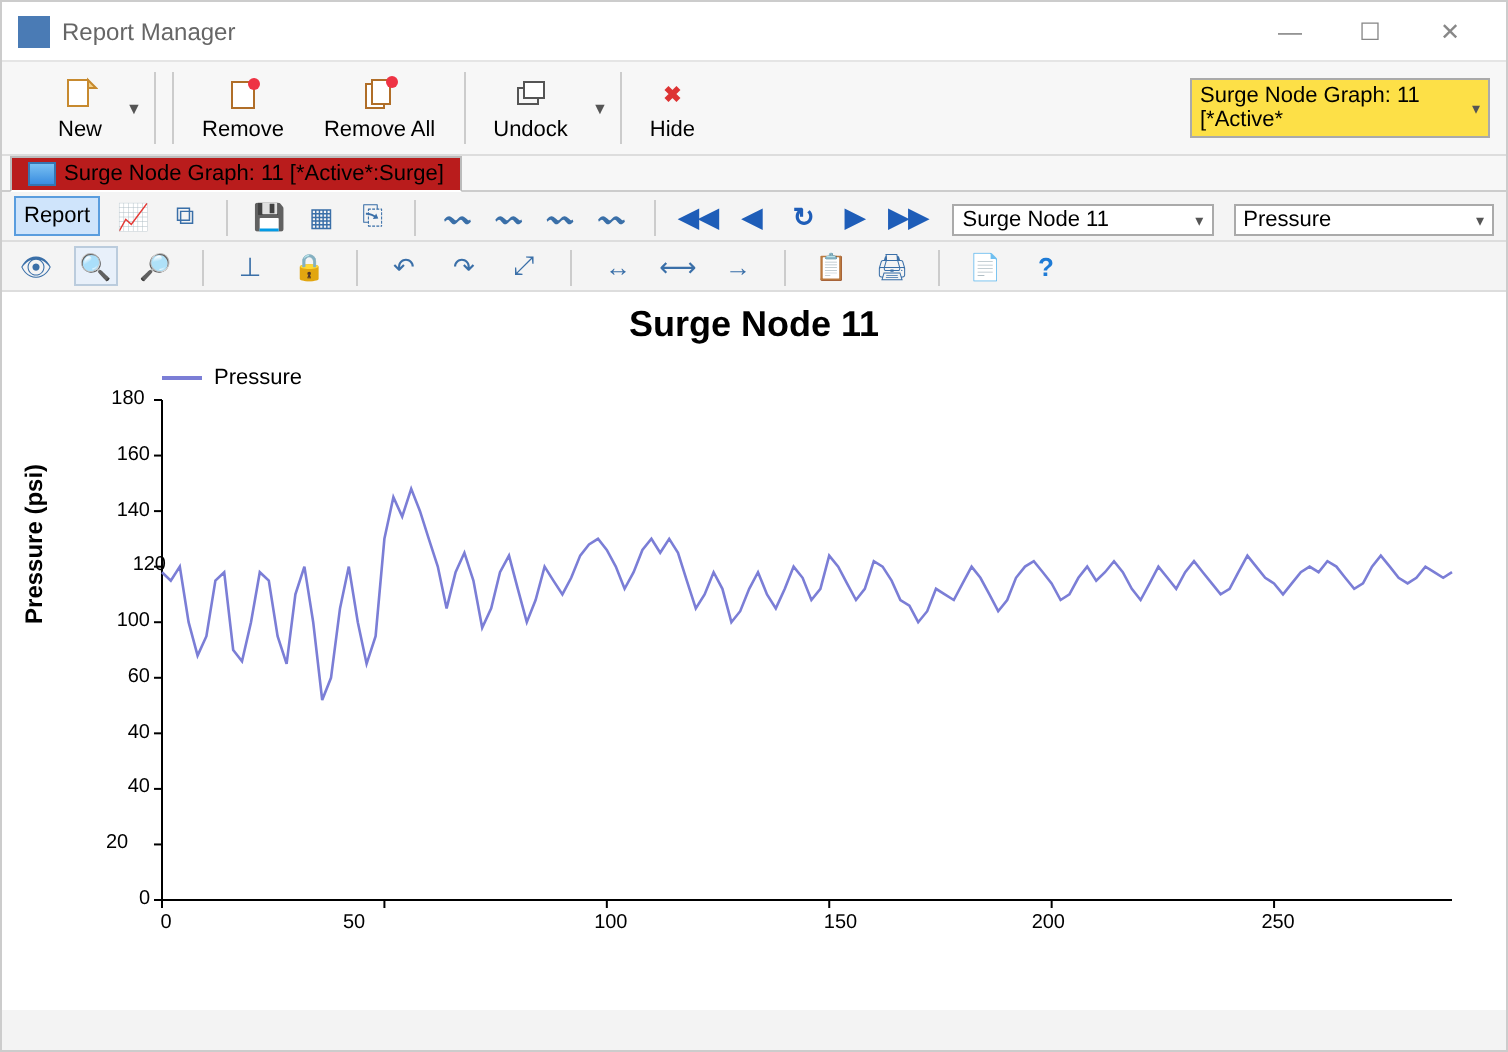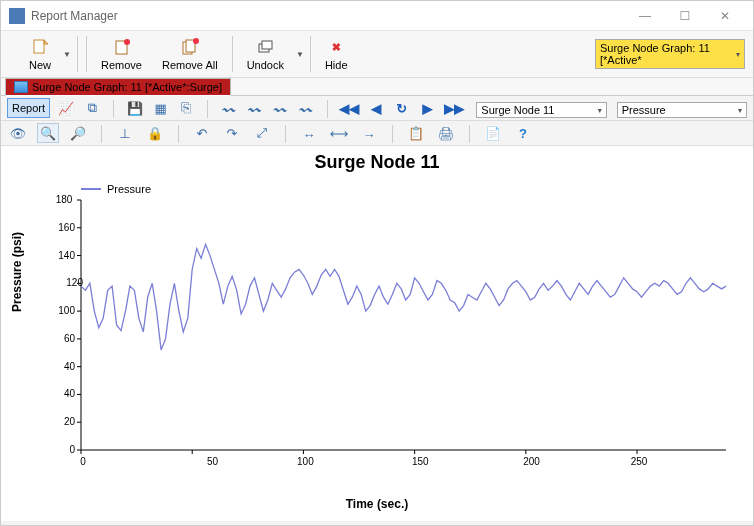--- a/index.html
+++ b/index.html
@@ -376,33 +376,32 @@
         <line x1="20" y1="255" x2="20" y2="259" stroke="#000"></line>
         <line x1="131.20689655172413" y1="255" x2="131.20689655172413" y2="259" stroke="#000"></line>
         <line x1="242.41379310344828" y1="255" x2="242.41379310344828" y2="259" stroke="#000"></line>
         <line x1="353.62068965517244" y1="255" x2="353.62068965517244" y2="259" stroke="#000"></line>
         <line x1="464.82758620689657" y1="255" x2="464.82758620689657" y2="259" stroke="#000"></line>
         <line x1="576.0344827586207" y1="255" x2="576.0344827586207" y2="259" stroke="#000"></line>
         <path d="M20.0 91.1 L24.4 95.3 L28.9 88.3 L33.3 116.1 L37.8 132.8 L42.2 123.1 L46.7 95.3 L51.1 91.1 L55.6 130.0 L60.0 135.6 L64.5 116.1 L68.9 91.1 L73.4 95.3 L77.8 123.1 L82.3 136.9 L86.7 102.2 L91.2 88.3 L95.6 116.1 L100.1 155.0 L104.5 143.9 L109.0 109.2 L113.4 88.3 L117.9 116.1 L122.3 136.9 L126.8 123.1 L131.2 74.4 L135.7 53.6 L140.1 63.3 L144.6 49.4 L149.0 60.6 L153.4 74.4 L157.9 88.3 L162.3 109.2 L166.8 91.1 L171.2 81.4 L175.7 95.3 L180.1 118.9 L184.6 109.2 L189.0 91.1 L193.5 82.8 L197.9 99.4 L202.4 116.1 L206.8 105.0 L211.3 88.3 L215.7 95.3 L220.2 102.2 L224.6 93.9 L229.1 82.8 L233.5 77.2 L238.0 74.4 L242.4 80.0 L246.9 88.3 L251.3 99.4 L255.8 91.1 L260.2 80.0 L264.7 74.4 L269.1 81.4 L273.6 74.4 L278.0 81.4 L282.4 95.3 L286.9 109.2 L291.3 102.2 L295.8 91.1 L300.2 99.4 L304.7 116.1 L309.1 110.6 L313.6 99.4 L318.0 91.1 L322.5 102.2 L326.9 109.2 L331.4 99.4 L335.8 88.3 L340.3 93.9 L344.7 105.0 L349.2 99.4 L353.6 82.8 L358.1 88.3 L362.5 96.7 L367.0 105.0 L371.4 99.4 L375.9 85.6 L380.3 88.3 L384.8 95.3 L389.2 105.0 L393.7 107.8 L398.1 116.1 L402.6 110.6 L407.0 99.4 L411.4 102.2 L415.9 105.0 L420.3 96.7 L424.8 88.3 L429.2 93.9 L433.7 102.2 L438.1 110.6 L442.6 105.0 L447.0 93.9 L451.5 88.3 L455.9 85.6 L460.4 91.1 L464.8 96.7 L469.3 105.0 L473.7 102.2 L478.2 93.9 L482.6 88.3 L487.1 95.3 L491.5 91.1 L496.0 85.6 L500.4 91.1 L504.9 99.4 L509.3 105.0 L513.8 96.7 L518.2 88.3 L522.7 93.9 L527.1 99.4 L531.6 91.1 L536.0 85.6 L540.4 91.1 L544.9 96.7 L549.3 102.2 L553.8 99.4 L558.2 91.1 L562.7 82.8 L567.1 88.3 L571.6 93.9 L576.0 96.7 L580.5 102.2 L584.9 96.7 L589.4 91.1 L593.8 88.3 L598.3 91.1 L602.7 85.6 L607.2 88.3 L611.6 93.9 L616.1 99.4 L620.5 96.7 L625.0 88.3 L629.4 82.8 L633.9 88.3 L638.3 93.9 L642.8 96.7 L647.2 93.9 L651.7 88.3 L656.1 91.1 L660.6 93.9 L665.0 91.1 " fill="none" stroke="#7b7ed6" stroke-width="1.3"></path>
       </svg>
     <div id="yticks">
         <div class="ytick" style="right: 686px; left: 22px; top: 249px; width: 22px; text-align: right;">0</div>
-        <div class="ytick" style="right: 686px; left: 22px; top: 221.222px; width: 22px; text-align: right;">20</div>
+        <div class="ytick" style="right: 686px; left: 22px; top: 221.222px; width: 22px; ">20</div>
         <div class="ytick" style="right: 656px; left: 22px; top: 193.444px; width: 22px; text-align: right;">40</div>
         <div class="ytick" style="right: 686px; left: 22px; top: 165.667px; width: 22px; text-align: right;">40</div>
         <div class="ytick" style="right: 686px; left: 22px; top: 137.889px; width: 22px; text-align: right;">60</div>
         <div class="ytick" style="right: 686px; left: 22px; top: 110.111px; width: 22px; text-align: right;">100</div>
         <div class="ytick" style="right: 686px; left: 30px; top: 82.3333px; width: 22px; text-align: right;">120</div>
         <div class="ytick" style="right: 686px; left: 22px; top: 54.5556px; width: 22px; text-align: right;">140</div>
         <div class="ytick" style="right: 686px; left: 22px; top: 26.7778px; width: 22px; text-align: right;">160</div>
         <div class="ytick" style="right: 686px; left: 22px; top: -1px; width: 22px; text-align: center;">180</div>
       </div>
     <div id="xticks">
         <div class="xtick" style="left: 40px; top: 261px; width: 24px; text-align: center;">0</div>
-        <div class="xtick" style="left: 163px; top: 261px; width: 24px; text-align: right;">50</div>
+        <div class="xtick" style="left: 134px; top: 261px; width: 24px; text-align: center;">50</div>
         <div class="xtick" style="left: 262.414px; top: 261px; width: 24px; text-align: center;">100</div>
         <div class="xtick" style="left: 373.621px; top: 261px; width: 24px; text-align: right;">150</div>
-        <div class="xtick" style="left: 484.828px; top: 261px; width: 24px; text-align: right;">200</div>
+        <div class="xtick" style="left: 484.828px; top: 261px; width: 24px; text-align: left;">200</div>
         <div class="xtick" style="left: 596.034px; top: 261px; width: 24px; text-align: center;">250</div>
       </div>
   </div>
-  <div class="xlabel">Time (sec.)</div>
 </div>
 
 </body></html>

